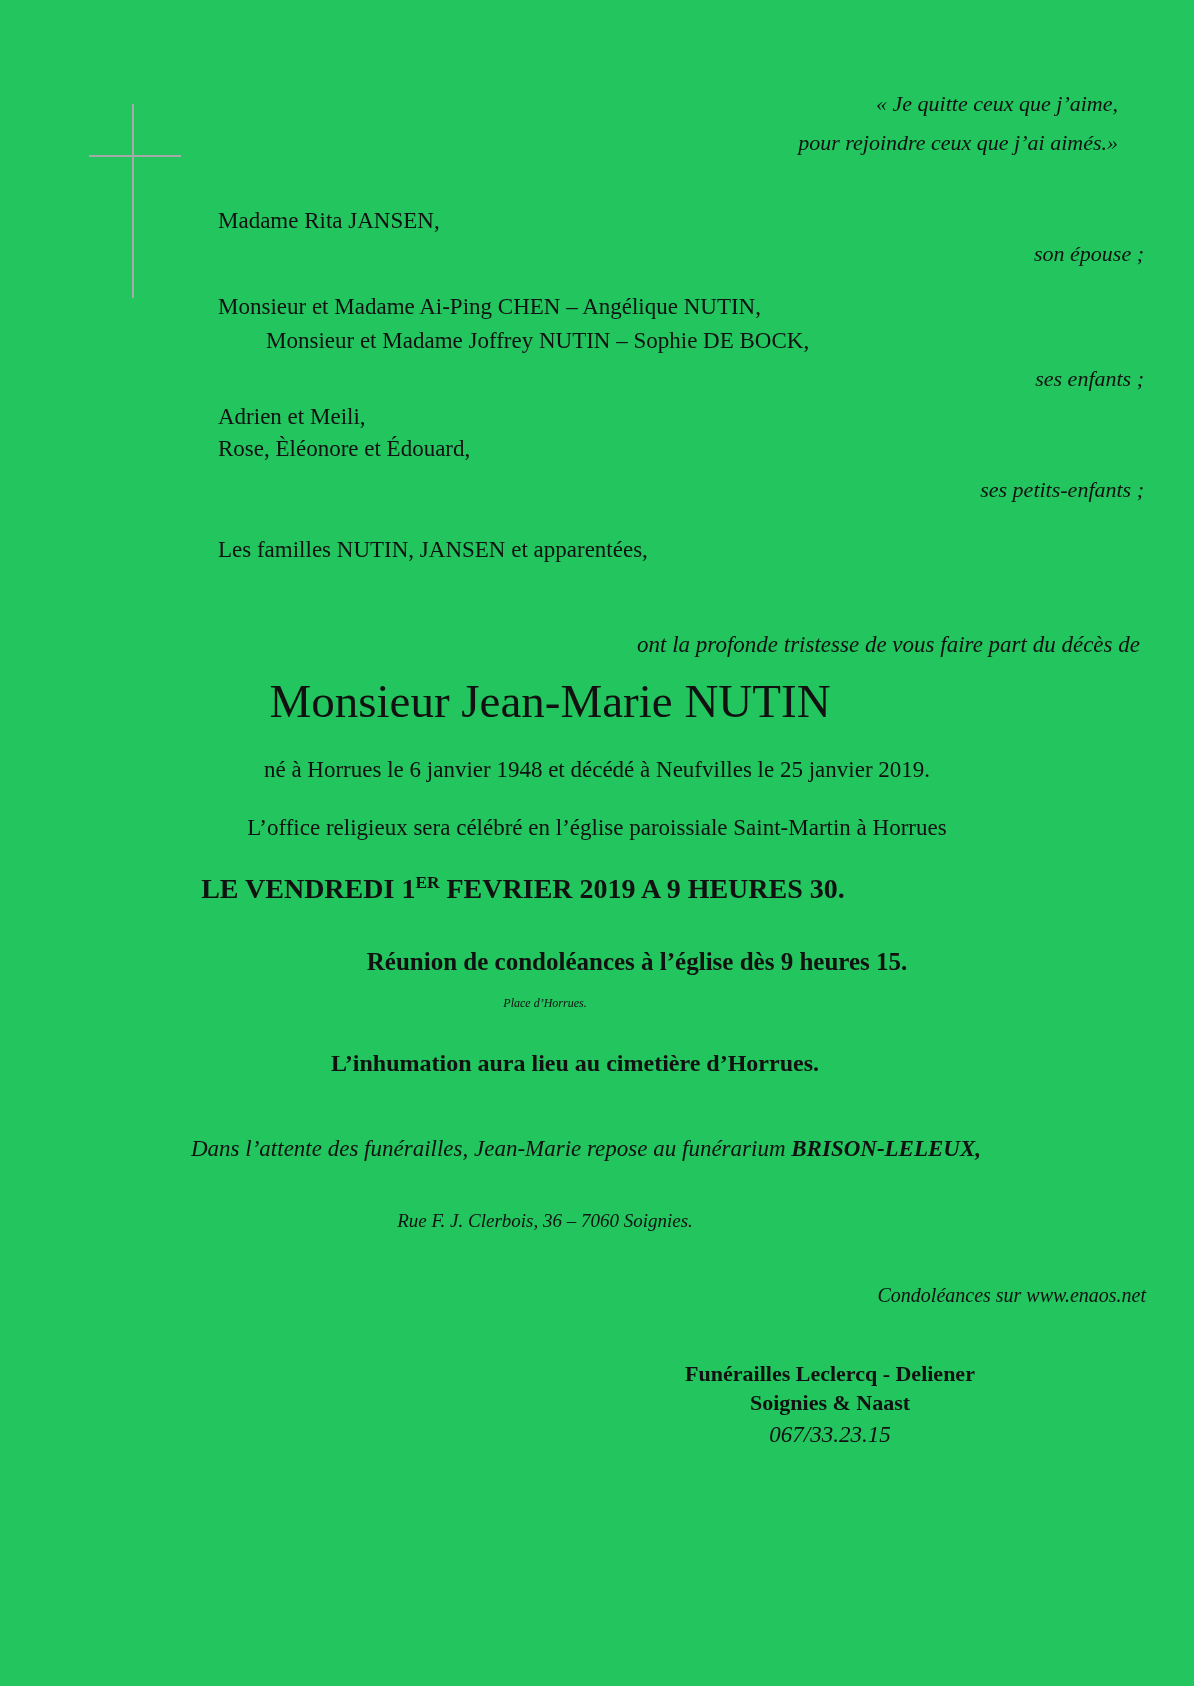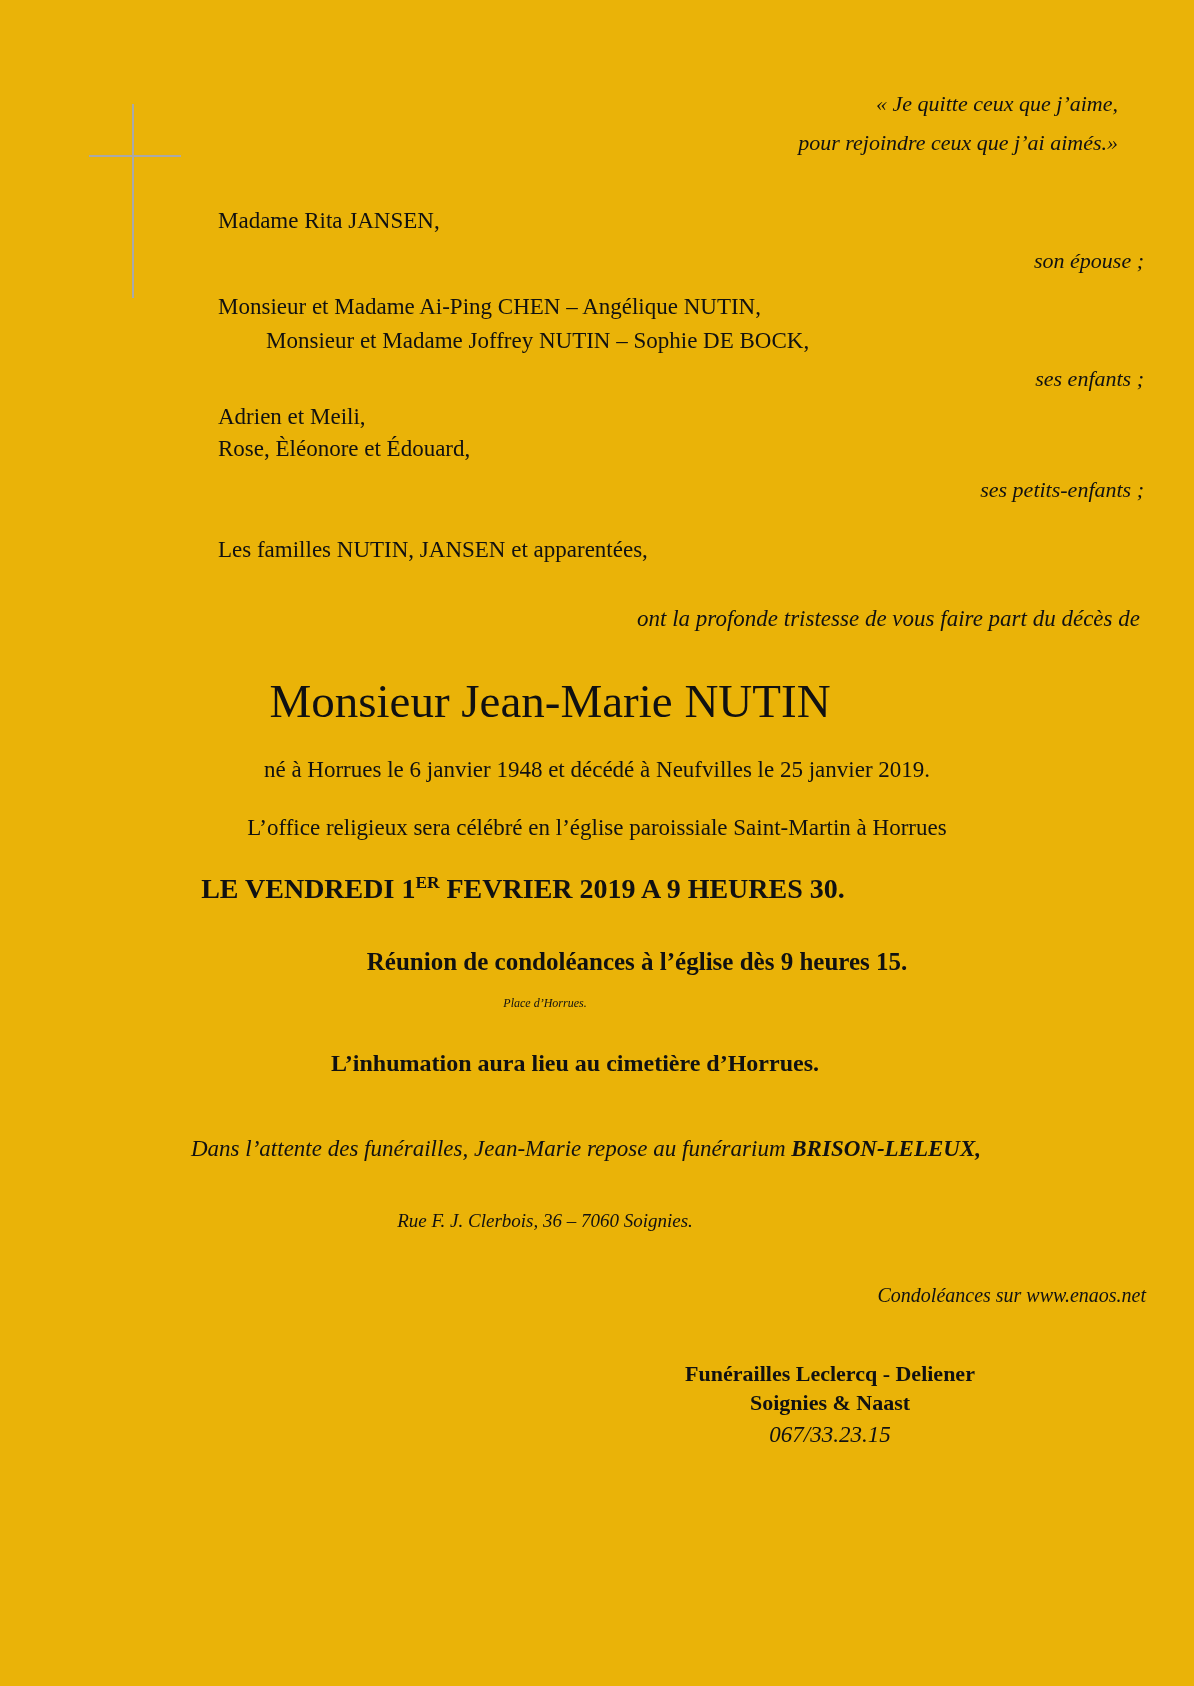--- a/index.html
+++ b/index.html
@@ -5,21 +5,21 @@
   html, body {
     margin: 0;
     padding: 0;
     background: #e8e8e8;
   }
   .page {
     position: relative;
     width: 1194px;
     height: 1686px;
     margin: 0 auto;
-    background: #eab308;
+    background: #22c55e;
     font-family: "Liberation Serif", "DejaVu Serif", serif;
     color: #111111;
     overflow: hidden;
   }
   .abs { position: absolute; white-space: nowrap; }
   .it  { font-style: italic; }
   .b   { font-weight: bold; }
   .ctr { text-align: center; }
   .rt  { text-align: right; }
 
@@ -51,33 +51,33 @@
     <div class="cross-part" style="left:132px; top:104px; width:2px; height:194px;"></div>
     <div class="cross-part" style="left:89px; top:155px; width:92px; height:2px;"></div>
   </div>
 
   <div class="abs quote rt" style="top:84px; right:76px;">
     <div>« Je quitte ceux que j’aime,</div>
     <div>pour rejoindre ceux que j’ai aimés.»</div>
   </div>
 
   <div class="abs name-line" style="top:208px; left:218px;">Madame Rita JANSEN,</div>
-  <div class="abs rel-label" style="top:248px; right:50px;">son épouse ;</div>
+  <div class="abs rel-label" style="top:241px; right:50px;">son épouse ;</div>
 
   <div class="abs name-line" style="top:294px; left:218px;">Monsieur et Madame Ai-Ping CHEN – Angélique NUTIN,</div>
   <div class="abs name-line" style="top:328px; left:218px;margin-left:48px;">Monsieur et Madame Joffrey NUTIN – Sophie DE BOCK,</div>
   <div class="abs rel-label" style="top:366px; right:50px;">ses enfants ;</div>
 
   <div class="abs name-line" style="top:404px; left:218px;">Adrien et Meili,</div>
   <div class="abs name-line" style="top:436px; left:218px;">Rose, Èléonore et Édouard,</div>
   <div class="abs rel-label" style="top:477px; right:50px;">ses petits-enfants ;</div>
 
   <div class="abs name-line" style="top:537px; left:218px;">Les familles NUTIN, JANSEN et apparentées,</div>
 
-  <div class="abs intro-line" style="top:606px; right:54px;">ont la profonde tristesse de vous faire part du décès de</div>
+  <div class="abs intro-line" style="top:632px; right:54px;">ont la profonde tristesse de vous faire part du décès de</div>
 
   <div class="abs title-line ctr" style="top:674px; left:0; width:1100px;">Monsieur Jean-Marie NUTIN</div>
 
   <div class="abs body-line ctr" style="top:757px; left:0; width:1194px;">né à Horrues le 6 janvier 1948 et décédé à Neufvilles le 25 janvier 2019.</div>
 
   <div class="abs body-line ctr" style="top:815px; left:0; width:1194px;">L’office religieux sera célébré en l’église paroissiale Saint-Martin à Horrues</div>
 
   <div class="abs date-line ctr" style="top:873px; left:0; width:1046px;">
     <span>LE VENDREDI 1</span><sup>ER</sup><span> FEVRIER 2019 A 9 HEURES 30.</span>
   </div>

